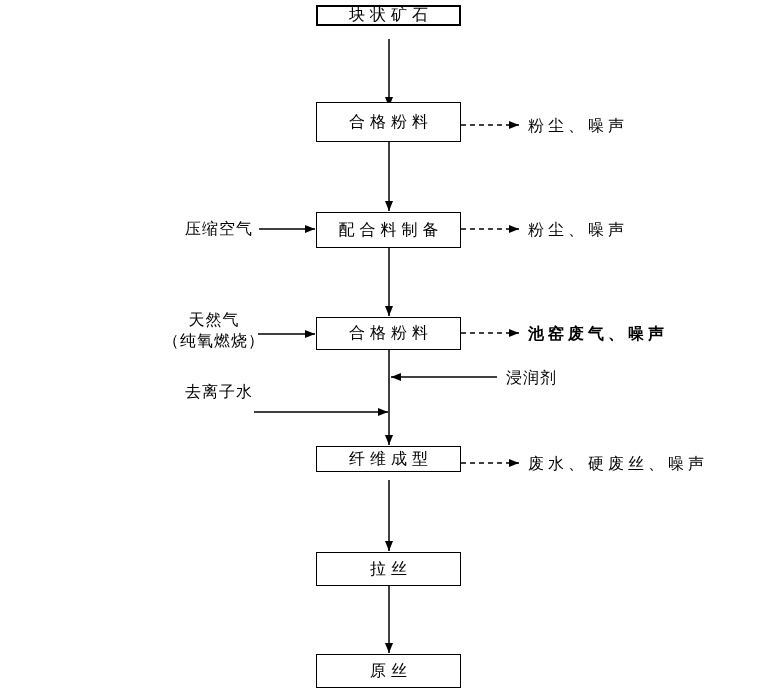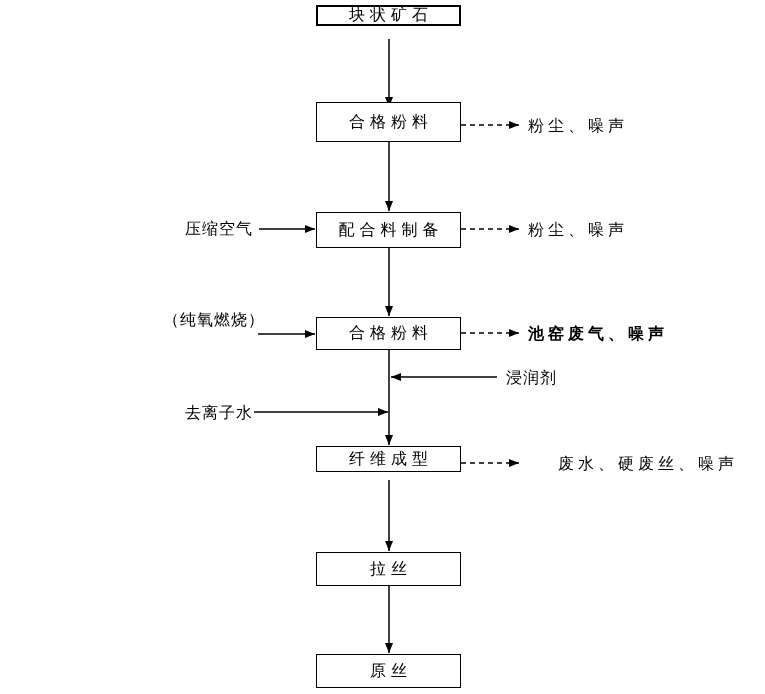--- a/index.html
+++ b/index.html
@@ -97,25 +97,26 @@
   <div class="node" style="top:552px; height:34px;">
     <span>拉丝</span>
   </div>
   <div class="node" style="top:654px; height:34px;">
     <span>原丝</span>
   </div>
 
   <div class="lbl lbl-left" style="left:185px; top:219px;">压缩空气</div>
 
   <div class="lbl lbl-center" style="left:140px; top:309px; width:148px; line-height:21px;">
+    <span>天然气</span>
     <span>（纯氧燃烧）</span>
   </div>
 
-  <div class="lbl lbl-left" style="left:185px; top:403px;">去离子水</div>
+  <div class="lbl lbl-left" style="left:185px; top:382px;">去离子水</div>
 
   <div class="lbl lbl-left" style="left:506px; top:368px;font-family:Liberation Serif, serif;">浸润剂</div>
 
   <div class="lbl lbl-right" style="left:528px; top:116px;">粉尘、噪声</div>
   <div class="lbl lbl-right" style="left:528px; top:220px;">粉尘、噪声</div>
   <div class="lbl lbl-right" style="left:528px; top:324px;font-weight:bold;">池窑废气、噪声</div>
-  <div class="lbl lbl-right" style="left:558px; top:454px;">废水、硬废丝、噪声</div>
+  <div class="lbl lbl-right" style="left:528px; top:454px;">废水、硬废丝、噪声</div>
 
 </div>
 
 </body></html>

